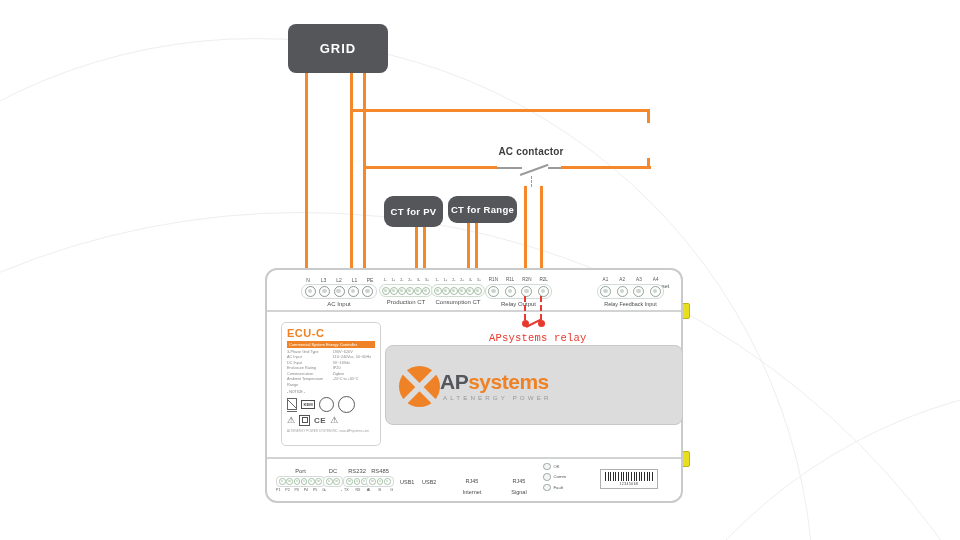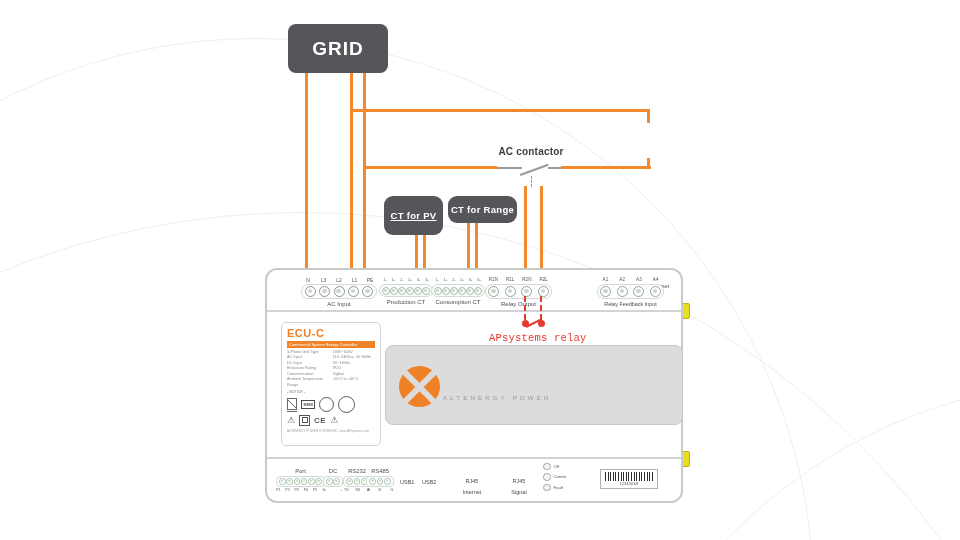--- a/index.html
+++ b/index.html
@@ -130,24 +130,24 @@
   <div class="wire" style="left:647px;top:158px;width:3px;height:9px;"></div>
 
   <div class="wire" style="left:523.5px;top:186px;width:3px;height:84px;"></div>
   <div class="wire" style="left:540px;top:186px;width:3px;height:84px;"></div>
 
   <div class="wire" style="left:414.5px;top:220px;width:3px;height:50px;"></div>
   <div class="wire" style="left:422.5px;top:220px;width:3px;height:50px;"></div>
   <div class="wire" style="left:466.5px;top:220px;width:3px;height:50px;"></div>
   <div class="wire" style="left:475px;top:220px;width:3px;height:50px;"></div>
 
-  <div class="nodebox" style="left:288px;top:24px;width:100px;height:49px;border-radius:8px;font-size:19px;z-index:2;">
+  <div class="nodebox" style="left:288px;top:24px;width:100px;height:49px;border-radius:8px;font-size:13px;z-index:2;">
       <span>GRID</span>
     </div>
-  <div class="nodebox" style="left:384px;top:196px;width:59px;height:39px;border-radius:9px;font-size:9.5px;letter-spacing:0.3px;z-index:2;text-decoration:underline;">
+  <div class="nodebox" style="left:384px;top:196px;width:59px;height:31px;border-radius:9px;font-size:9.5px;letter-spacing:0.3px;z-index:2;">
       <span>CT for PV</span>
     </div>
   <div class="nodebox" style="left:448px;top:196px;width:69px;height:27px;border-radius:9px;font-size:9.5px;letter-spacing:0.3px;z-index:2;">
       <span>CT for Range</span>
     </div>
 
   <div id="ac-contactor-label">AC contactor</div>
 
   <div id="device">
     <div class="divider" style="top:40px;"></div>
@@ -244,20 +244,21 @@
       <div class="tname" style="font-size:5.4px;">Relay Feedback Input</div>
     </div>
 
     <div id="panel"></div>
     <div id="logoicon">
       <div class="disc"></div>
       <div class="bar b1"></div>
       <div class="bar b2"></div>
       <div class="ctr"></div>
     </div>
+    <div id="wordmark"><span class="ap">AP</span><span class="sys">systems</span></div>
     <div id="tagline">ALTENERGY POWER</div>
 
     <div id="card">
       <div class="model">ECU-C</div>
       <div class="banner">Commercial System Energy Controller</div>
       <div style="margin-top:2px;">
         <div class="spec">
             <span class="k">3-Phase Grid Type</span>
             <span>190V~620V</span>
           </div>

